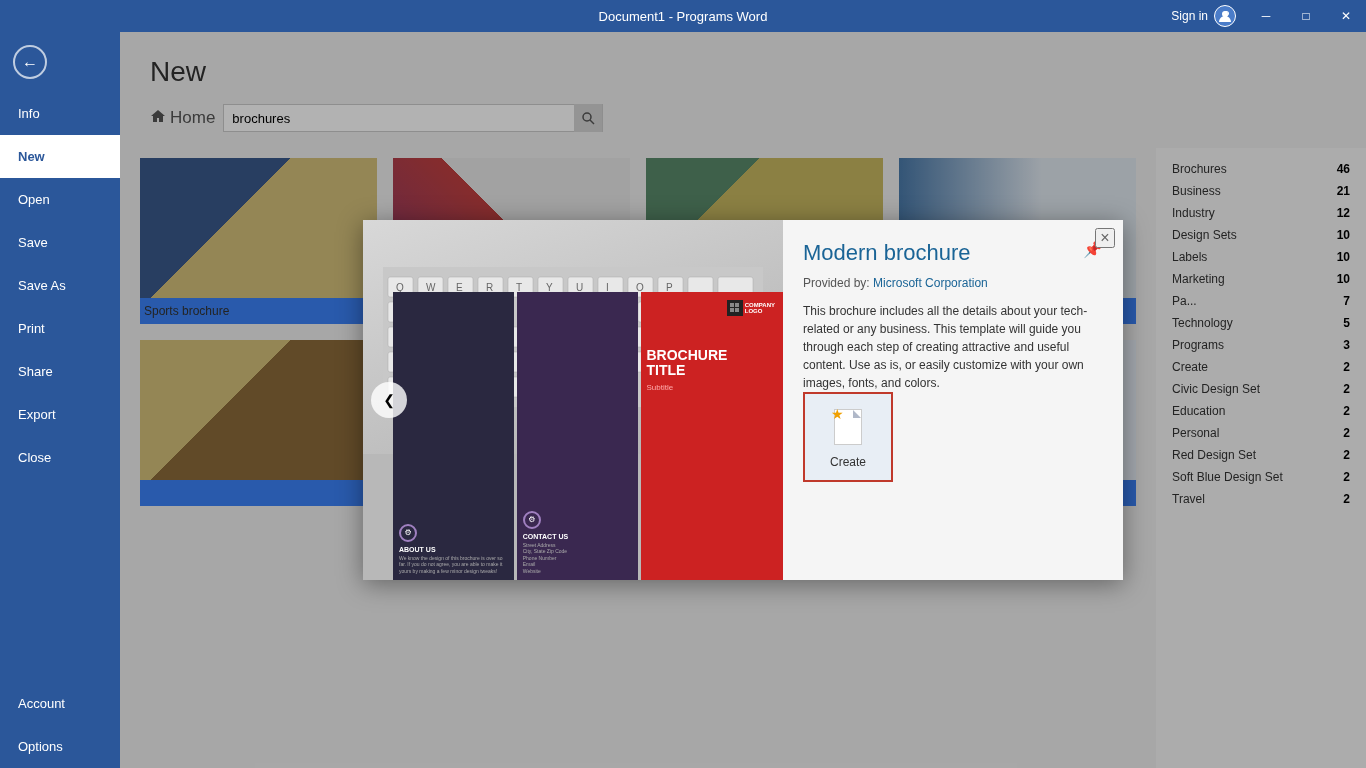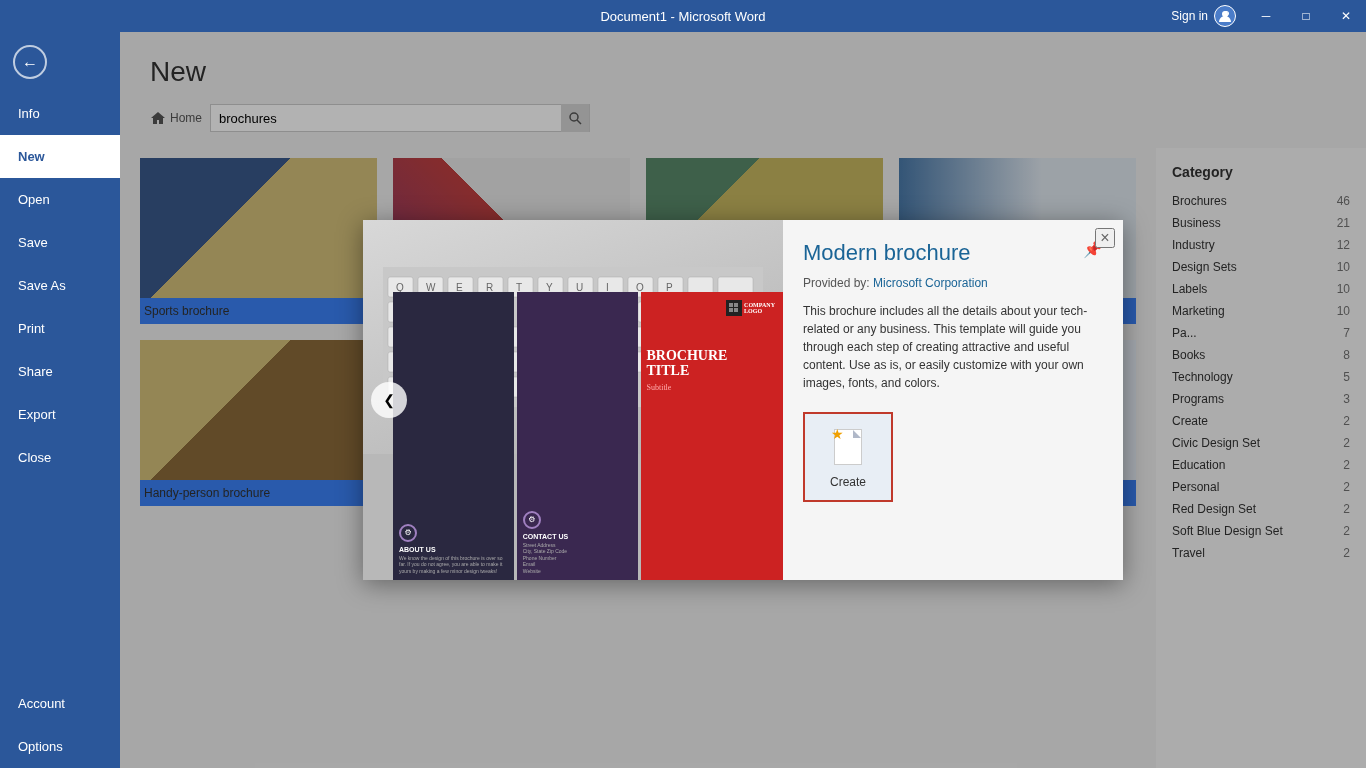--- a/index.html
+++ b/index.html
@@ -112,23 +112,23 @@
       color: #333;
     }
     .search-bar {
       display: flex;
       align-items: center;
       margin-top: 16px;
       gap: 8px;
     }
     .home-link {
       display: flex;
-      align-items: center;
+      align-items: flex-start;
       color: #555;
-      font-size: 12px;
+      font-size: 17px;
       text-decoration: none;
       gap: 4px;
       cursor: pointer;
     }
     .search-input-wrap {
       display: flex;
       align-items: center;
       background: #fff;
       border: 1px solid #ccc;
       height: 28px;
@@ -193,21 +193,21 @@
       padding: 6px 16px 10px 16px;
     }
     .category-item {
       display: flex;
       justify-content: space-between;
       padding: 4px 16px;
       font-size: 12px;
       cursor: pointer;
     }
     .category-name { color: #333; }
-    .category-count { color: #737373; }
+    .category-count { color: #000000; font-weight: bold; }
 
     
     .modal-overlay {
       position: absolute;
       top: 0; left: 0; right: 0; bottom: 0;
       background: rgba(0,0,0,0.3);
       display: flex;
       align-items: center;
       justify-content: center;
       z-index: 100;
@@ -269,21 +269,20 @@
       margin-bottom: 12px;
     }
     .modal-provided a {
       color: #1a6496;
       text-decoration: none;
     }
     .modal-desc {
       font-size: 12px;
       color: #333;
       line-height: 1.5;
-      margin-bottom: 20px;
     }
     .modal-create-btn {
       display: flex;
       flex-direction: column;
       align-items: center;
       justify-content: center;
       width: 90px; height: 90px;
       background: #e8eef5;
       border: 2px solid #c0392b;
       cursor: pointer;
@@ -359,21 +358,21 @@
     }
     .templates-scroll {
       flex: 1;
       overflow-y: auto;
     }
   </style>
 </head>
 <body>
 
 <div class="title-bar">
-  <span class="title-bar-text">Document1 - Microsoft Word</span>
+  <span class="title-bar-text">Document1 - Programs Word</span>
   <div class="sign-in-area">
     <span>Sign in</span>
     <div class="user-icon-circle">
       <svg width="14" height="14" viewBox="0 0 14 14">
           <circle cx="7" cy="5" r="3" fill="#fff"></circle>
           <path d="M1 13c0-3.3 2.7-6 6-6s6 2.7 6 6" fill="#fff"></path>
         </svg>
     </div>
   </div>
   <div class="title-bar-controls">
@@ -453,21 +452,20 @@
             <div class="template-thumb">
               <div class="thumb-blue"></div>
             </div>
             <div class="template-label">Blue spheres brochure</div>
           </div>
 
           <div class="template-item">
             <div class="template-thumb">
               <div style="background: linear-gradient(135deg, #d4c07a 40%, #8b6a3a 40%); width:100%; height:100%;"></div>
             </div>
-            <div class="template-label">Handy-person brochure</div>
           </div>
           <div class="template-item">
             <div class="template-thumb">
               <div style="background: linear-gradient(45deg, #8b3a6b 0%, #c04040 50%, #e0e0e0 50%); width:100%; height:100%;"></div>
             </div>
             <div class="template-label">Modern brochure</div>
           </div>
           <div class="template-item">
             <div class="template-thumb">
               <div style="background: linear-gradient(135deg, #5a7a9a 30%, #a8c080 30%); width:100%; height:100%;"></div>
@@ -477,21 +475,20 @@
           <div class="template-item">
             <div class="template-thumb">
               <div style="background: linear-gradient(to right, #6a9aba 0%, #e8f0f8 60%); width:100%; height:100%;"></div>
             </div>
             <div class="template-label">Blue spheres brochure</div>
           </div>
         </div>
       </div>
 
       <div class="category-panel">
-        <div class="category-header">Category</div>
         <div class="category-item">
           <span class="category-name">Brochures</span>
           <span class="category-count">46</span>
         </div>
         <div class="category-item">
           <span class="category-name">Business</span>
           <span class="category-count">21</span>
         </div>
         <div class="category-item">
           <span class="category-name">Industry</span>
@@ -505,24 +502,20 @@
           <span class="category-name">Labels</span>
           <span class="category-count">10</span>
         </div>
         <div class="category-item">
           <span class="category-name">Marketing</span>
           <span class="category-count">10</span>
         </div>
         <div class="category-item">
           <span class="category-name">Pa...</span>
           <span class="category-count">7</span>
-        </div>
-        <div class="category-item">
-          <span class="category-name">Books</span>
-          <span class="category-count">8</span>
         </div>
         <div class="category-item">
           <span class="category-name">Technology</span>
           <span class="category-count">5</span>
         </div>
         <div class="category-item">
           <span class="category-name">Programs</span>
           <span class="category-count">3</span>
         </div>
         <div class="category-item">
@@ -632,21 +625,21 @@
               <div style="flex:1;background:#2a2840;padding:6px;color:#fff;font-size:7px;display:flex;flex-direction:column;justify-content:flex-end;">
                 <div style="width:18px;height:18px;border:2px solid #a080c0;border-radius:50%;display:flex;align-items:center;justify-content:center;margin-bottom:4px;font-size:8px;">⚙</div>
                 <div style="font-size:7px;font-weight:bold;margin-bottom:2px;">ABOUT US</div>
                 <div style="font-size:5px;line-height:1.3;color:#aaa;">We know the design of this brochure is over so far. If you do not agree, you are able to make it yours by making a few minor design tweaks!</div>
               </div>
               <div style="flex:1;background:#3a2850;padding:6px;color:#fff;font-size:7px;display:flex;flex-direction:column;justify-content:flex-end;">
                 <div style="width:18px;height:18px;border:2px solid #a080c0;border-radius:50%;display:flex;align-items:center;justify-content:center;margin-bottom:4px;font-size:8px;">⚙</div>
                 <div style="font-size:7px;font-weight:bold;margin-bottom:2px;">CONTACT US</div>
                 <div style="font-size:5px;line-height:1.3;color:#aaa;">Street Address<br>City, State Zip Code<br>Phone Number<br>Email<br>Website</div>
               </div>
-              <div style="flex:1.2;background:#cc2222;padding:6px;color:#fff;font-size:7px;font-family:Liberation Serif, serif;">
+              <div style="flex:1.2;background:#cc2222;padding:6px;color:#fff;font-size:7px;">
                 <div style="position:absolute;top:8px;right:8px;display:flex;align-items:center;gap:2px;">
                   <div style="width:16px;height:16px;background:#222;display:flex;align-items:center;justify-content:center;">
                     <svg width="10" height="10" viewBox="0 0 10 10">
                         <rect x="0" y="0" width="4" height="4" fill="#888"></rect>
                         <rect x="5" y="0" width="4" height="4" fill="#888"></rect>
                         <rect x="0" y="5" width="4" height="4" fill="#888"></rect>
                         <rect x="5" y="5" width="4" height="4" fill="#888"></rect>
                       </svg>
                   </div>
                   <span style="font-size:6px;font-weight:bold;">COMPANY<br>LOGO</span>

